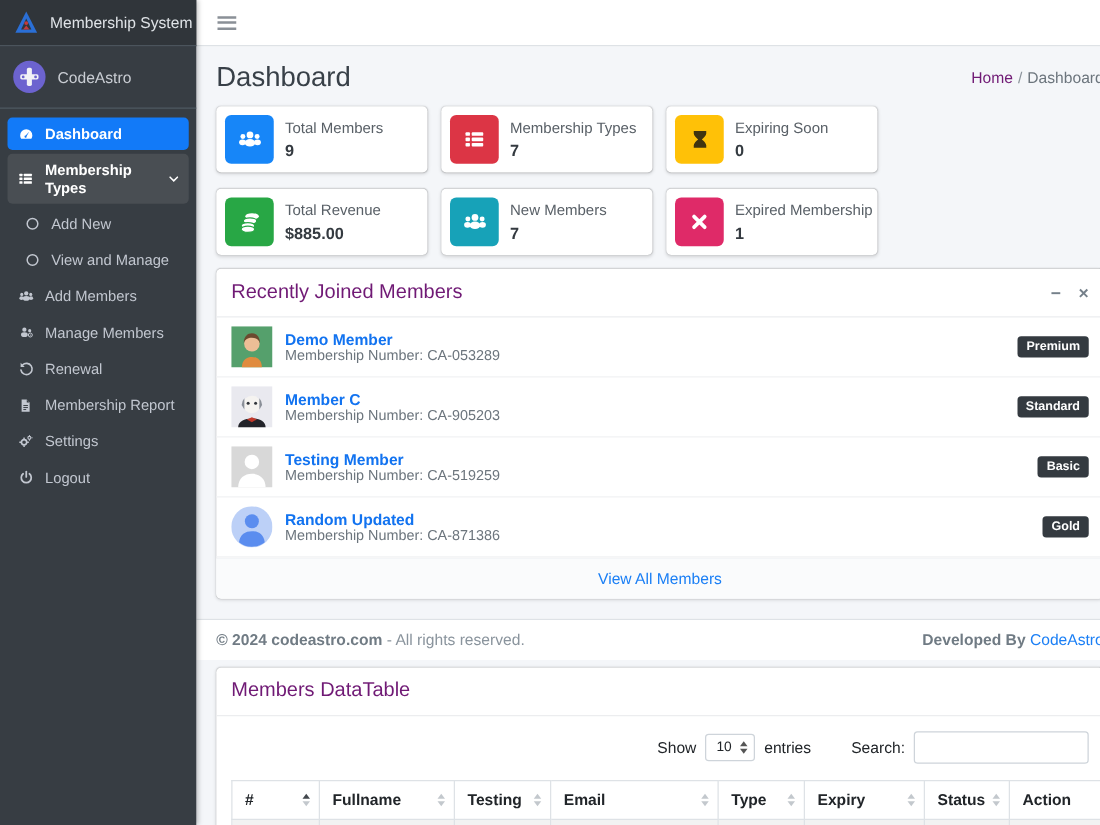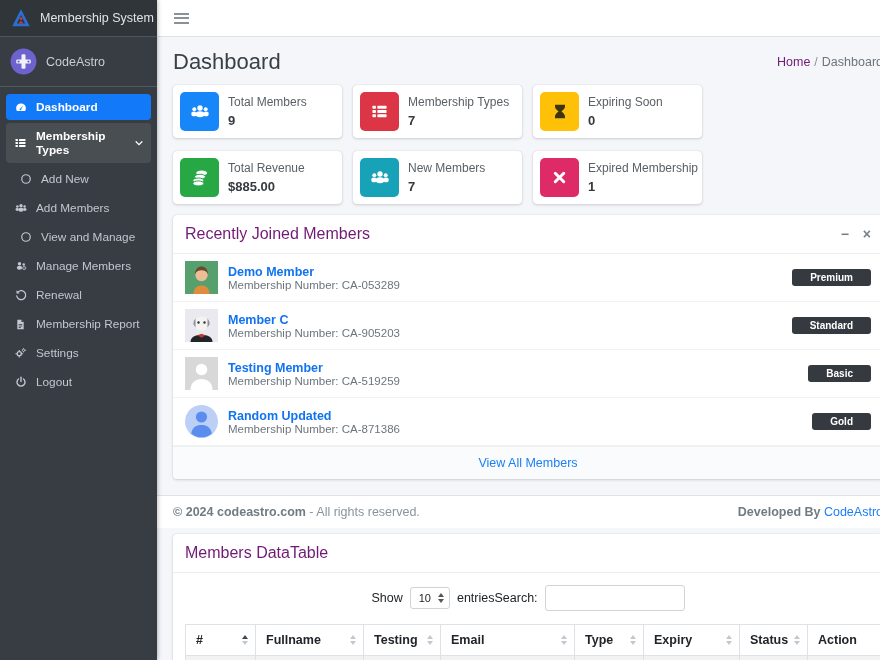--- a/index.html
+++ b/index.html
@@ -49,37 +49,37 @@
   .card { background:#fff; border-radius:4px; box-shadow:0 0 1px rgba(0,0,0,.2),0 1px 3px rgba(0,0,0,.15); margin:11px 16px 0 16px; width:710px; }
   .card-header { display:flex; align-items:center; justify-content:space-between; padding:10px 12px; border-bottom:1px solid #ecedef; }
   .card-title { font-size:16px; color:#701a75; }
   .card-tools { display:flex; gap:14px; color:#75808a; font-size:14px; font-weight:bold; }
   .card-tools span { cursor:pointer; line-height:1; }
 
   .member-row { display:flex; align-items:center; gap:10px; padding:7px 12px; border-bottom:1px solid #f1f2f4; }
   .member-row:last-of-type { border-bottom:0; }
   .member-name { color:#1273f0; font-weight:bold; font-size:12.5px; text-decoration:none; cursor:pointer; }
   .member-number { color:#6c757d; font-size:11.5px; margin-top:0; }
-  .member-badge { margin-left:auto; background:#343a40; color:#fff; font-size:10px; font-weight:bold; padding:3px 18px; border-radius:3px; }
+  .member-badge { margin-left:auto; background:#343a40; color:#fff; font-size:10px; font-weight:bold; padding:3px 7px; border-radius:3px; }
   .card-footer { text-align:center; padding:9px; background:#fafbfc; border-top:1px solid #eef0f2; border-radius:0 0 4px 4px; }
   .card-footer a { color:#1b7ff5; font-size:12.5px; text-decoration:none; cursor:pointer; }
 
   .main-footer { margin-top:16px; background:#fff; border-top:1px solid #dee2e6; padding:9px 16px; width:742px; display:flex; justify-content:space-between; font-size:12.5px; color:#8a949d; }
   .main-footer b { color:#707b84;margin-top:31px; }
   .main-footer a { color:#1b7ff5; text-decoration:none; cursor:pointer; }
 
   .dt-card { margin-top:6px; }
   .dt-body { padding:12px; }
-  .dt-controls { display:flex; justify-content:center; align-items:center; font-size:12.5px; color:#212529; }
+  .dt-controls { display:flex; justify-content:flex-end; align-items:center; font-size:12.5px; color:#212529; }
   .length-wrap { display:flex; align-items:center; gap:7px; }
   .length-select { display:inline-flex; align-items:center; gap:7px; border:1px solid #ced4da; border-radius:3px; padding:4px 5px 4px 8px; font-size:11px; color:#212529; cursor:pointer; background:#fff; }
   .stepper { display:flex; flex-direction:column; gap:2px; }
   .tri-up { width:0; height:0; border-left:3.5px solid transparent; border-right:3.5px solid transparent; border-bottom:4px solid #555; }
   .tri-down { width:0; height:0; border-left:3.5px solid transparent; border-right:3.5px solid transparent; border-top:4px solid #555; }
-  .search-wrap { display:flex; align-items:center; gap:7px; }
+  .search-wrap { display:flex; align-items:center; gap:7px;margin-left:32px; }
   .search-input { width:140px; height:26px; border:1px solid #ced4da; border-radius:3px; background:#fff; padding:0 7px; font-size:12px; }
 
   table.dt { margin-top:13px; border-collapse:collapse; table-layout:fixed; width:714px; }
   .dt th, .dt td { border:1px solid #dee2e6; padding:8px 10px; font-size:12.5px; text-align:left; vertical-align:middle; }
   .dt thead th { font-weight:bold; color:#212529; cursor:pointer; position:relative; padding-right:20px; }
   .sort { position:absolute; right:7px; top:50%; transform:translateY(-50%); display:flex; flex-direction:column; gap:2px; }
   .sort .u { width:0;height:0;border-left:3.5px solid transparent;border-right:3.5px solid transparent;border-bottom:4.5px solid #c3c8cd; }
   .sort .d { width:0;height:0;border-left:3.5px solid transparent;border-right:3.5px solid transparent;border-top:4.5px solid #c3c8cd; }
   .sort .on { border-bottom-color:#43484d; }
   .dt tbody tr { background:#f2f2f2; }
@@ -147,41 +147,41 @@
 
     <div class="nav-item child">
       <span class="ico">
         <svg width="12" height="12" viewBox="0 0 24 24">
             <circle cx="12" cy="12" r="8.5" fill="none" stroke="currentColor" stroke-width="2.4"></circle>
           </svg>
       </span>
       <span>Add New</span>
     </div>
 
+    <div class="nav-item child">
+      <span class="ico">
+        <svg width="12" height="12" viewBox="0 0 24 24">
+            <circle cx="12" cy="12" r="8.5" fill="none" stroke="currentColor" stroke-width="2.4"></circle>
+          </svg>
+      </span>
+      <span>View and Manage</span>
+    </div>
+
     <div class="nav-item">
       <span class="ico">
         <svg width="14" height="12" viewBox="0 0 24 24" fill="currentColor">
             <circle cx="12" cy="7.5" r="3.4"></circle>
             <ellipse cx="12" cy="15.5" rx="5.4" ry="3.8"></ellipse>
             <circle cx="4.8" cy="9" r="2.5"></circle>
             <ellipse cx="4.4" cy="15" rx="3.4" ry="2.9"></ellipse>
             <circle cx="19.2" cy="9" r="2.5"></circle>
             <ellipse cx="19.6" cy="15" rx="3.4" ry="2.9"></ellipse>
           </svg>
       </span>
       <span>Add Members</span>
-    </div>
-
-    <div class="nav-item child">
-      <span class="ico">
-        <svg width="12" height="12" viewBox="0 0 24 24">
-            <circle cx="12" cy="12" r="8.5" fill="none" stroke="currentColor" stroke-width="2.4"></circle>
-          </svg>
-      </span>
-      <span>View and Manage</span>
     </div>
 
     <div class="nav-item">
       <span class="ico">
         <svg width="14" height="12" viewBox="0 0 24 24" fill="currentColor">
             <circle cx="9" cy="7.5" r="3.4"></circle>
             <ellipse cx="9" cy="15.5" rx="5.4" ry="3.8"></ellipse>
             <circle cx="17.5" cy="9" r="2.5"></circle>
             <circle cx="18.5" cy="16" r="3.2" fill="none" stroke="currentColor" stroke-width="1.6"></circle>
             <circle cx="18.5" cy="16" r="1"></circle>

